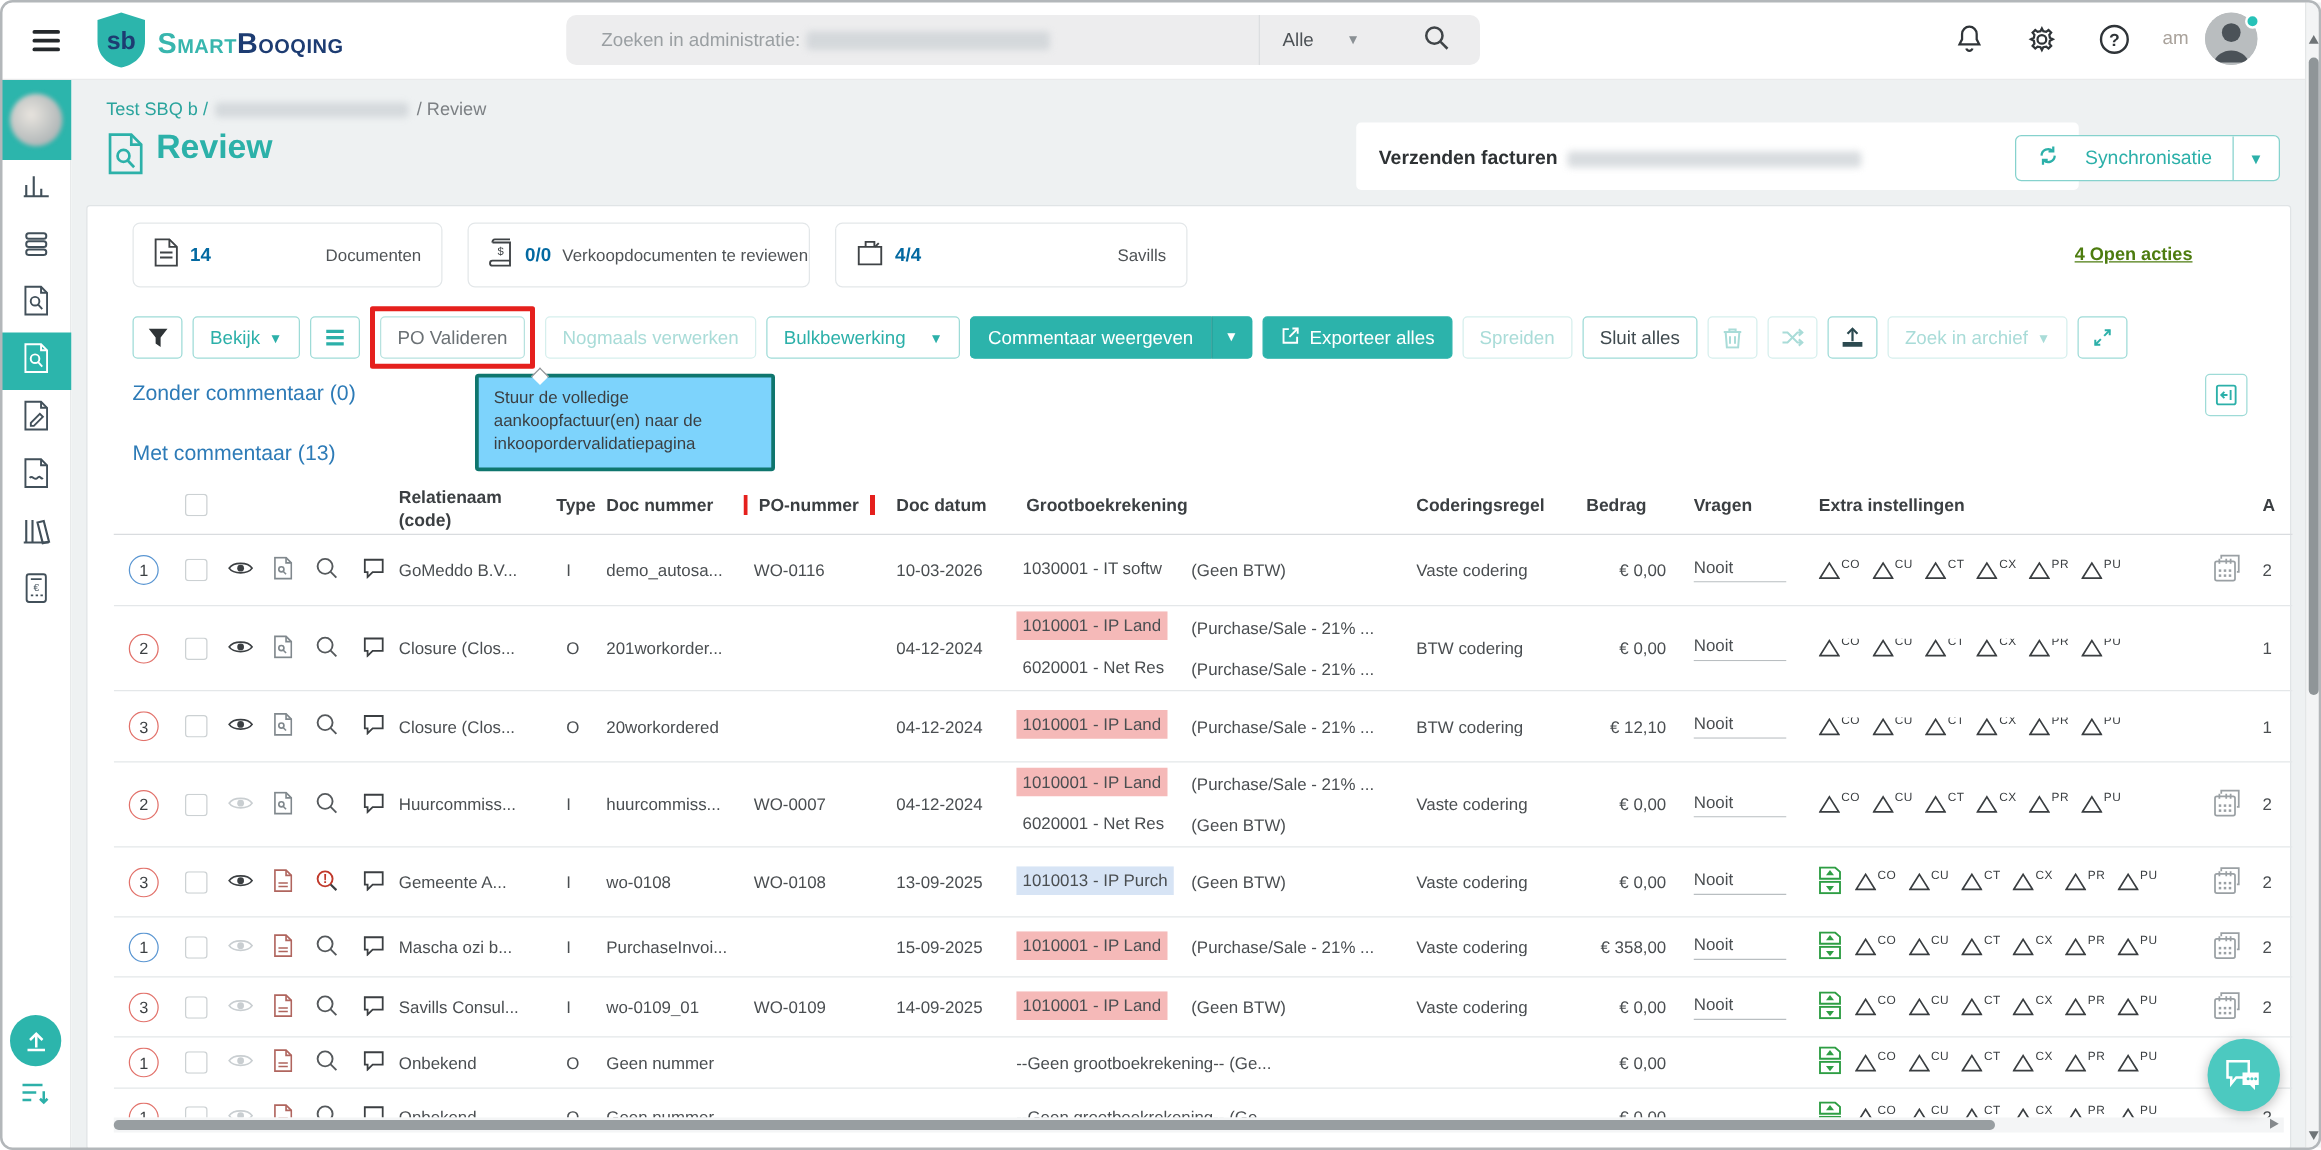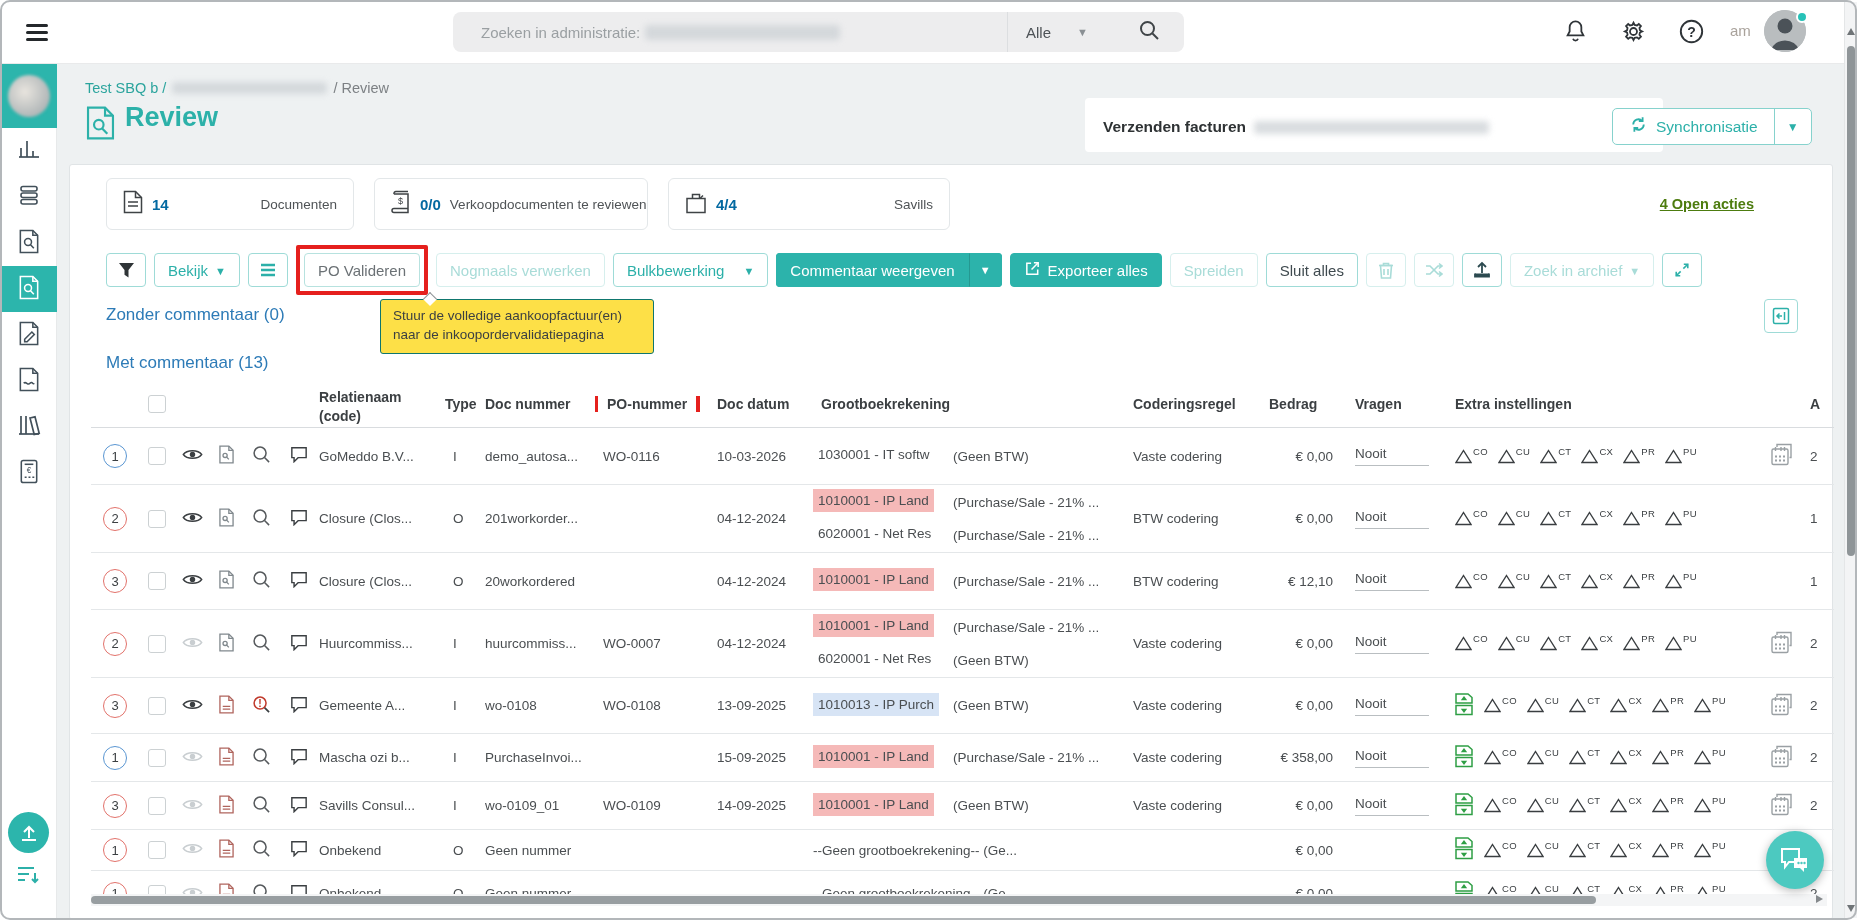--- a/index.html
+++ b/index.html
@@ -49,21 +49,21 @@
   .breadcrumb .root { color:#2aa49d; }
   .breadcrumb .blur { width:155px; height:12px; }
   .breadcrumb .cur { color:#7c8084; }
   .white-band { position:absolute; left:1028px; top:34px; width:578px; height:54px; background:#fff; border-radius:4px; }
   .title-ic { position:absolute; left:28px; top:42px; }
   .page-title { position:absolute; left:68px; top:38px; font-size:27px; color:#2cb1a9; }
   .send-line { position:absolute; left:1046px; top:54px; display:flex; align-items:center; gap:8px; }
   .send-line .lbl { font-size:15.5px; font-weight:700; color:#2e3234; white-space:nowrap;text-align:center; }
   .send-line .blur { width:235px; height:13px; }
   .sync { position:absolute; left:1555px; top:44px; height:37px; display:inline-flex; border:1px solid #86d2cd; border-radius:5px; background:#fff; overflow:hidden; }
-  .sync .mainp { display:flex; align-items:center; gap:8px; padding:0 16px; color:#2cb0a9; font-size:15.5px; }
+  .sync .mainp { display:flex; align-items:center; gap:20px; padding:0 16px; color:#2cb0a9; font-size:15.5px; }
   .sync .caretp { width:37px; display:flex; align-items:center; justify-content:center; border-left:1px solid #86d2cd; color:#2cb0a9; font-size:12px; }
 
   
   #panel { position:absolute; left:12px; top:100px; width:1764px; height:756px; background:#fff; border:1px solid #e0e4e6; border-radius:3px; }
   .stats { position:absolute; left:36px; top:13px; right:36px; display:flex; gap:20px; align-items:center; }
   .scard { height:52px; border:1px solid #e3e7e9; border-radius:6px; background:#fff; display:flex; align-items:center; gap:9px; padding:0 16px; }
   .scard .num { font-size:15px; font-weight:700; color:#0369a1; white-space:nowrap; }
   .scard .lab { font-size:13.5px; color:#4f5356; margin-left:auto; white-space:nowrap; }
   .sc1{width:248px}.sc2{width:272px}.sc3{width:274px}.sc4{width:282px}
   .open-actions { margin-left:auto; margin-right:42px; color:#4d7c0f; font-size:14.5px; font-weight:700; text-decoration:underline; white-space:nowrap; }
@@ -74,21 +74,21 @@
   .btn.graytext { color:#6b7175; border-color:#b7e2df; }
   .btn.darktext { color:#3f4a4f; }
   .btn.disabled { border-color:#d6efed; color:#a9dcd8; }
   .btn.filled { background:#2cb3ab; border-color:#2cb3ab; color:#fff; }
   .iconbtn { width:40px; justify-content:center; padding:0; }
   .red-wrap { display:inline-flex; border:4px solid #e5201d; border-radius:2px; padding:4px; background:transparent; }
   .splitbtn { display:inline-flex; border-radius:4px; overflow:hidden; }
   .splitbtn .btn { border-radius:0; }
   .splitbtn .caretpart { width:33px; padding:0; justify-content:center; border-left:1px solid rgba(0,0,0,.15); font-size:11px; }
 
-  .tooltip { position:absolute; left:310px; top:134px; width:274px; background:#fde047; border:1px solid #0f766e; border-radius:3px; padding:7px 12px 9px; font-size:13.5px; line-height:1.38; color:#3b3f42; z-index:8; }
+  .tooltip { position:absolute; left:310px; top:134px; width:240px; background:#7dd3fc; border:3px solid #0f766e; border-radius:3px; padding:7px 12px 9px; font-size:13.5px; line-height:1.38; color:#3b3f42; z-index:8; }
   .tooltip .tcaret { position:absolute; top:-6px; left:44px; width:10px; height:10px; background:#fff; border-left:1px solid #8f9396; border-top:1px solid #8f9396; transform:rotate(45deg); }
 
   .flink { position:absolute; left:36px; font-size:17px; color:#2d7bb7; white-space:nowrap; }
   .mini-btn { position:absolute; left:1694px; top:134px; width:34px; height:34px; border:1px solid #9edbd7; border-radius:4px; background:#fff; display:flex; align-items:center; justify-content:center; }
 
   
   .table { position:absolute; left:21px; top:216px; width:1743px; }
   .thead { display:flex; align-items:center; height:47px; border-bottom:1px solid #d9dcdf; font-size:14px; font-weight:700; color:#3b3f42; }
   .tbody { height:466px; overflow:hidden; }
   .trow { display:flex; align-items:center; border-bottom:1px solid #e4e7e9; }
@@ -125,20 +125,29 @@
 </style>
 </head>
 <body>
 
 <div id="topbar">
   <div class="hamburger">
       <i></i>
       <i></i>
       <i></i>
     </div>
+  <div class="logo">
+    <span>
+      <svg width="42" height="46" viewBox="0 0 42 46">
+          <path d="M21 1 L40 7 V24 C40 36 31 43 21 45 C11 43 2 36 2 24 V7 Z" fill="#2cb5ac"></path>
+          <text x="21" y="30" text-anchor="middle" font-size="20" font-weight="bold" fill="#1d3c72" font-family="Liberation Sans, sans-serif">sb</text>
+        </svg>
+    </span>
+    <span class="logo-text"><span class="p1">Smart</span><span class="p2">Booqing</span></span>
+  </div>
   <div class="searchpill">
     <span class="ph">Zoeken in administratie:</span>
     <span class="blur"></span>
     <span class="divider"></span>
     <span class="scope">
         <span>Alle</span>
         <span class="caret">▼</span>
       </span>
     <span style="margin-left:22px">
       <svg width="22" height="22" viewBox="0 0 22 22" fill="none" stroke="#3f4447" stroke-width="2">

